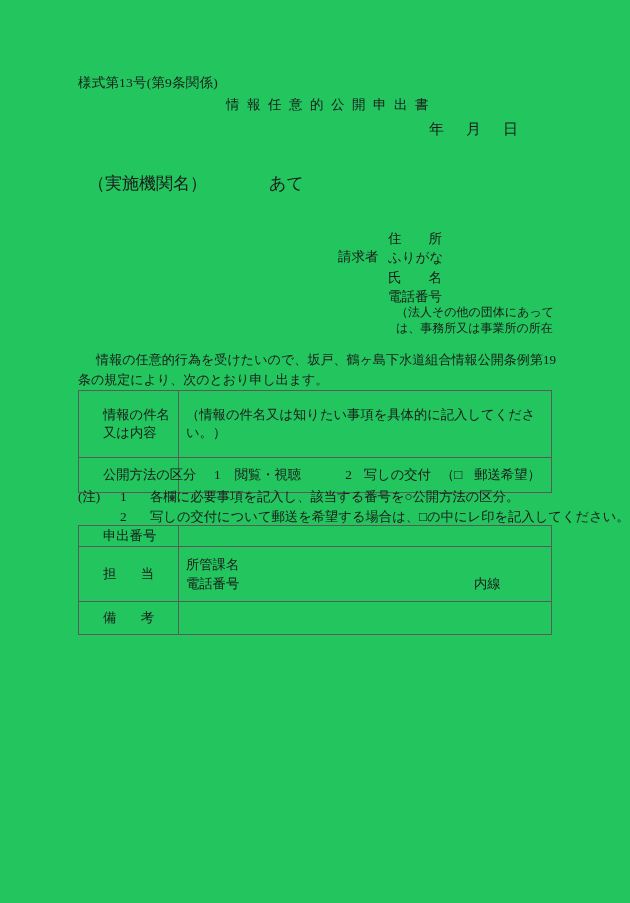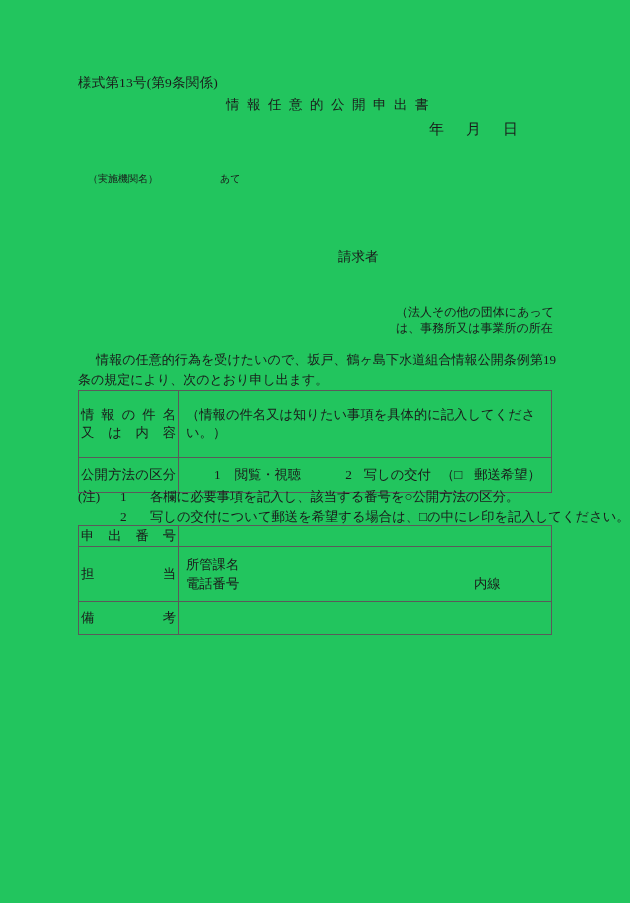--- a/index.html
+++ b/index.html
@@ -40,21 +40,21 @@
     top: 120px;
     font-size: 15px;
     letter-spacing: 22px;
     white-space: nowrap;
   }
 
   
   .addressee {
     left: 88px;
     top: 172px;
-    font-size: 10px;
+    font-size: 17px;
     white-space: nowrap;
   }
   .addressee .gap { display: inline-block; width: 62px; }
 
   
   .requester-label {
     left: 338px;
     top: 248px;
     font-size: 13.5px;
     white-space: nowrap;
@@ -95,21 +95,21 @@
     border: 1px solid #5a5a5a;
     padding: 0;
     vertical-align: middle;
   }
   .table-main { left: 78px; top: 390px; width: 474px; }
   .table-admin { left: 78px; top: 525px; width: 474px; }
 
   .lbl-cell {
     width: 100px;
     text-align: center;
-    padding: 0 2px !important;
+    padding: 0 24px !important;
     box-sizing: border-box;
     font-family: Liberation Serif, serif;
   }
   .lbl-just {
     display: block;
     text-align: justify;
     text-align-last: justify;
     white-space: nowrap;
   }
   .lbl-spread {
@@ -165,20 +165,26 @@
 
   <div class="abs doc-title">情報任意的公開申出書</div>
 
   <div class="abs date-line">年月日</div>
 
   <div class="abs addressee">
     <span>（実施機関名）</span><span class="gap"></span><span>あて</span>
   </div>
 
   <div class="abs requester-label">請求者</div>
+  <div class="abs requester-fields">
+    <div>住　　所</div>
+    <div>ふりがな</div>
+    <div>氏　　名</div>
+    <div>電話番号</div>
+  </div>
   <div class="abs note-block">
     <div>（法人その他の団体にあって</div>
     <div>は、事務所又は事業所の所在</div>
   </div>
 
   <div class="abs body-para">
     <span class="indent"></span><span>情報の任意的行為を受けたいので、坂戸、鶴ヶ島下水道組合情報公開条例第19条の規定により、次のとおり申し出ます。</span>
   </div>
 
   <table class="abs tbl table-main">

